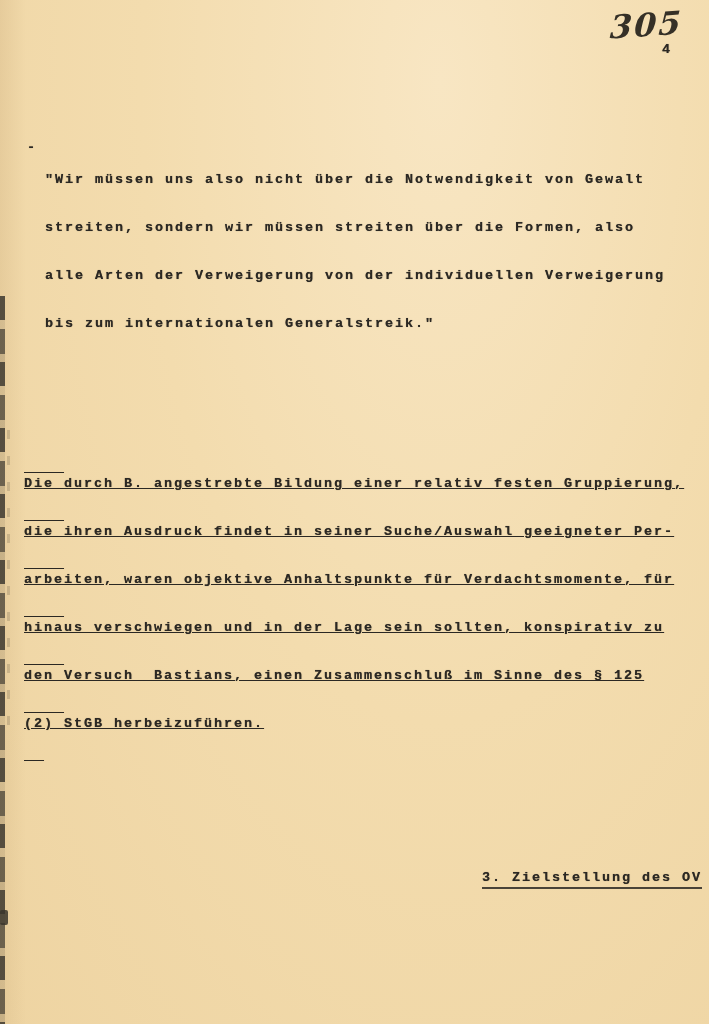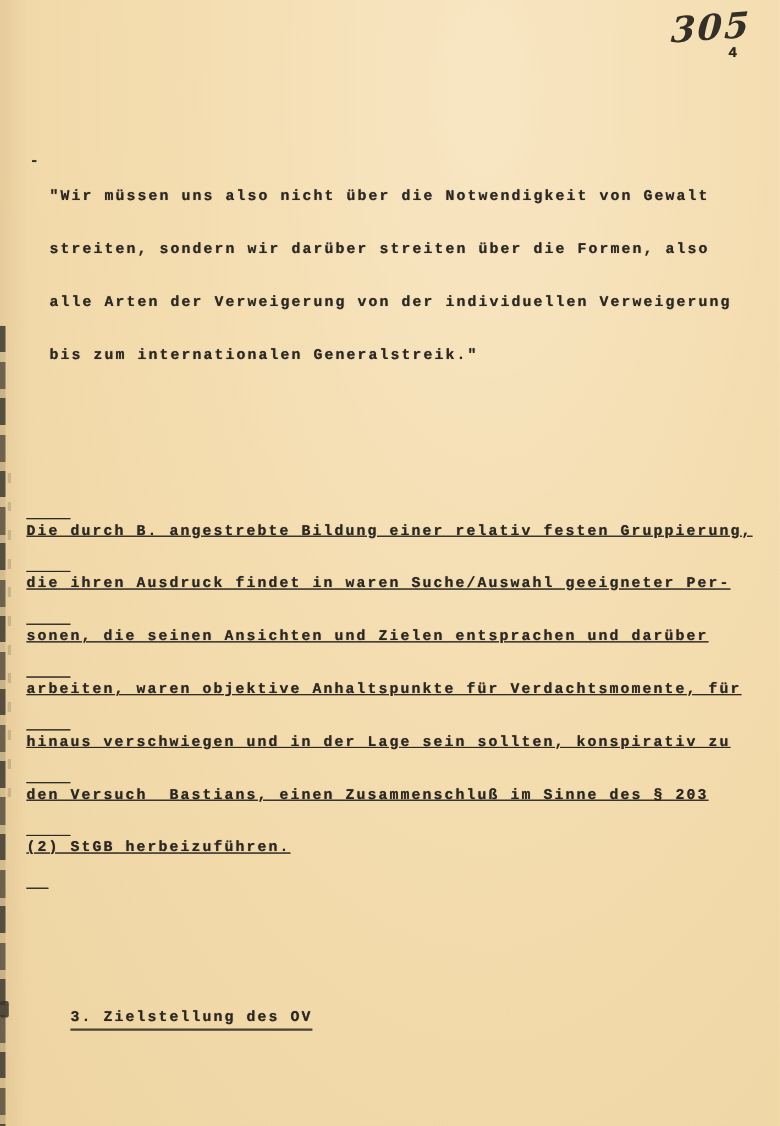--- a/index.html
+++ b/index.html
@@ -17,21 +17,21 @@
   }
   .doc{position:absolute;left:24px;top:76px;width:678px;}
   .ln{white-space:pre;}
   .hang{display:flex;}
   .marker{flex:none;}
   .q-block{margin-left:3px;margin-bottom:16px;}
   .q-block .marker{width:18px;}
   .p-bildung{margin-bottom:26px;text-decoration:underline;}
   .heading{display:inline-block;border-bottom:2px solid rgba(43,40,35,.85);
     padding-bottom:1px;margin-bottom:0;}
-  .h3-wrap{margin-bottom:17px;}
+  .h3-wrap{margin-bottom:17px;text-align:right;}
   .hw-305{
     position:absolute;top:6px;left:610px;
     font-family:"DejaVu Serif", serif;font-style:italic;font-weight:bold;
     font-size:32px;color:#353027;transform:rotate(-4deg) skewX(-7deg);
     letter-spacing:2px;
   }
   .page-num{position:absolute;top:42px;left:662px;}
   .edge-strip{
     position:absolute;left:0;top:296px;width:5px;height:728px;opacity:.8;
     background:repeating-linear-gradient(180deg,
@@ -58,34 +58,33 @@
 <div class="hw-305">305</div>
 <div class="page-num typed">4</div>
 
 <div class="doc typed">
 
   
   <div class="hang q-block">
     <span class="marker">-</span>
     <div>
       <div class="ln">"Wir müssen uns also nicht über die Notwendigkeit von Gewalt</div>
-      <div class="ln">streiten, sondern wir darüber streiten über die Formen, also</div>
+      <div class="ln">streiten, sondern wir müssen streiten über die Formen, also</div>
       <div class="ln">alle Arten der Verweigerung von der individuellen Verweigerung</div>
       <div class="ln">bis zum internationalen Generalstreik."</div>
     </div>
   </div>
 
   
   <div class="p-bildung">
     <div class="ln">Die durch B. angestrebte Bildung einer relativ festen Gruppierung,</div>
-    <div class="ln">die ihren Ausdruck findet in waren Suche/Auswahl geeigneter Per-</div>
-    <div class="ln">sonen, die seinen Ansichten und Zielen entsprachen und darüber</div>
+    <div class="ln">die ihren Ausdruck findet in seiner Suche/Auswahl geeigneter Per-</div>
     <div class="ln">arbeiten, waren objektive Anhaltspunkte für Verdachtsmomente, für</div>
     <div class="ln">hinaus verschwiegen und in der Lage sein sollten, konspirativ zu</div>
-    <div class="ln">den Versuch  Bastians, einen Zusammenschluß im Sinne des § 203</div>
+    <div class="ln">den Versuch  Bastians, einen Zusammenschluß im Sinne des § 125</div>
     <div class="ln">(2) StGB herbeizuführen.</div>
   </div>
 
   
   <div class="h3-wrap">
     <span class="heading">3. Zielstellung des OV</span>
   </div>
 
   
 

